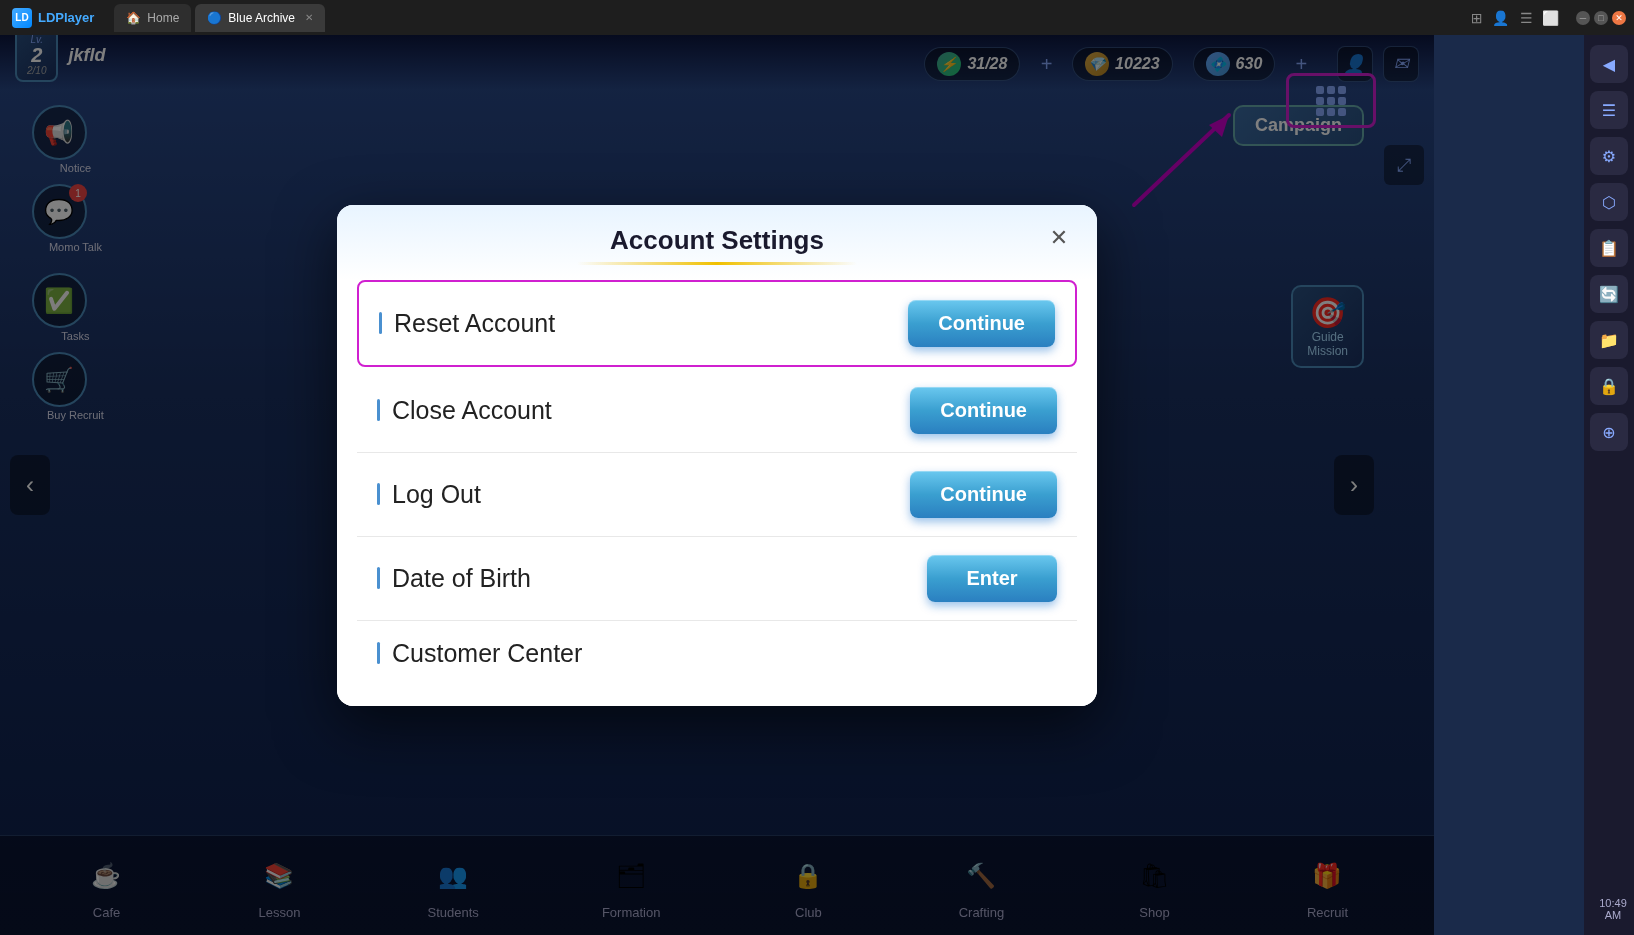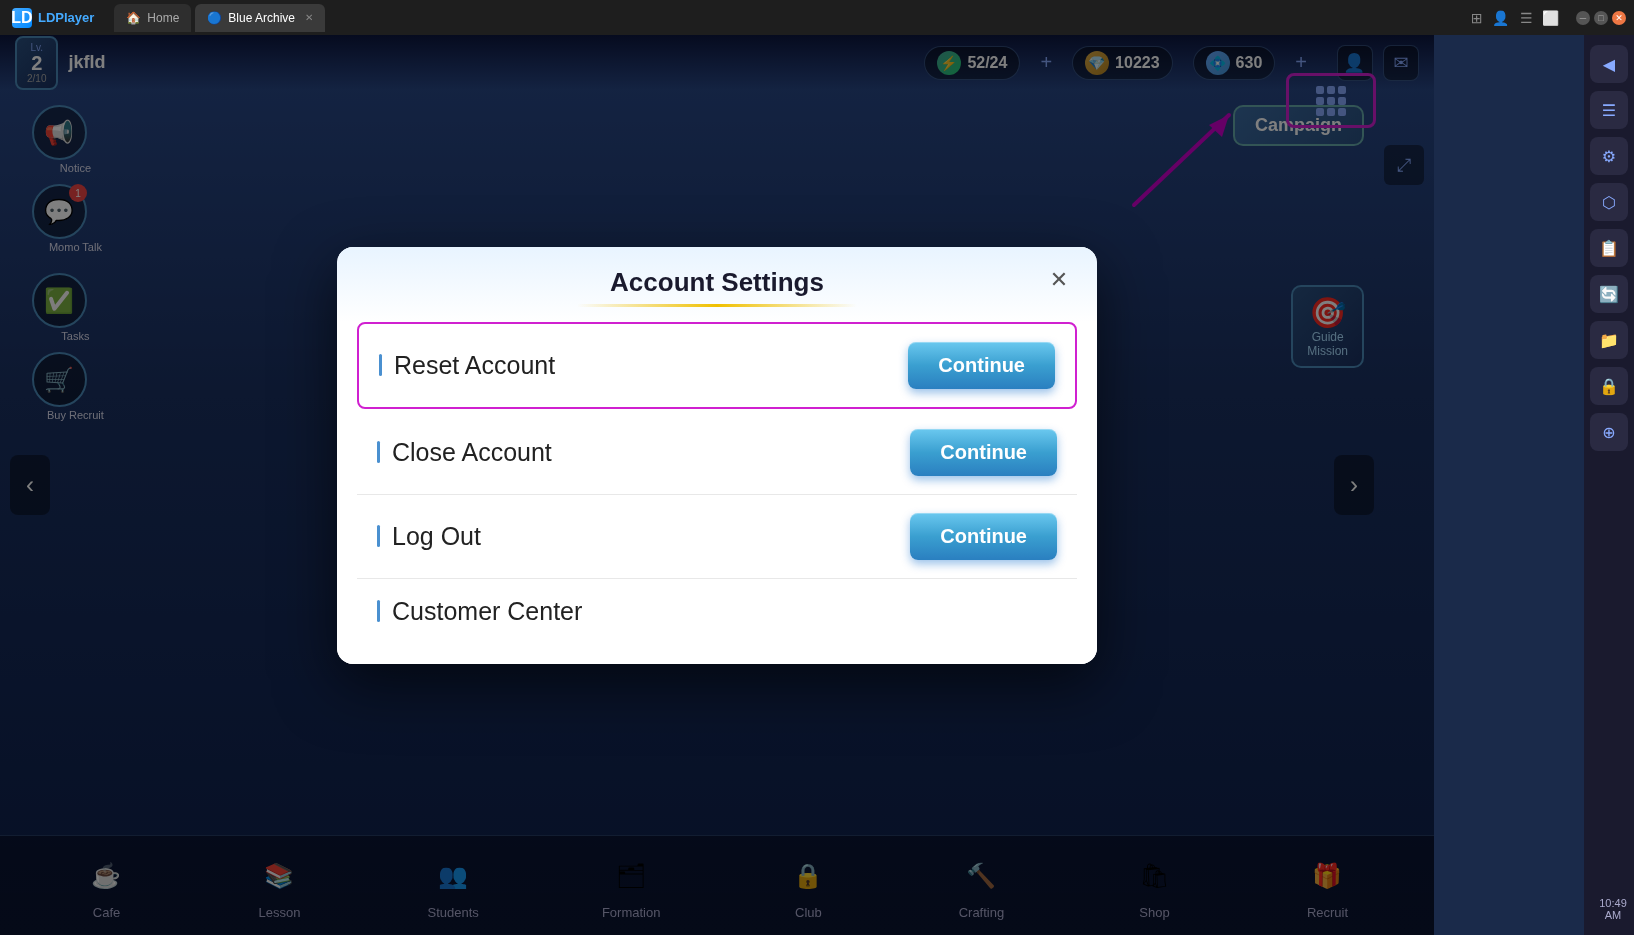--- a/index.html
+++ b/index.html
@@ -31,21 +31,21 @@
       color: #4af;
       font-size: 13px;
       font-weight: bold;
     }
 
     .window-logo .logo-icon {
       width: 20px; height: 20px;
       background: linear-gradient(135deg, #4af, #08f);
       border-radius: 4px;
       display: flex; align-items: center; justify-content: center;
-      color: white; font-size: 16px; font-weight: bold;
+      color: white; font-size: 10px; font-weight: bold;
     }
 
     .tab-bar {
       display: flex;
       align-items: center;
       flex: 1;
       padding-left: 8px;
       gap: 4px;
     }
 
@@ -112,24 +112,25 @@
       background: linear-gradient(180deg, #2a4a8a 0%, #1a3060 40%, #0d1f4a 100%);
       overflow: hidden;
     }
 
     
     .top-hud {
       position: absolute;
       top: 0; left: 0; right: 0;
       height: 55px;
       display: flex;
-      align-items: center;
-      padding: 0 15px;
+      align-items: flex-end;
+      padding: 8px 15px;
       background: linear-gradient(180deg, rgba(0,0,30,0.7) 0%, transparent 100%);
       z-index: 10;
+      font-style: italic;
     }
 
     .player-info {
       display: flex;
       align-items: center;
       gap: 10px;
     }
 
     .level-badge {
       background: linear-gradient(135deg, #2a5080, #1a3060);
@@ -658,21 +659,21 @@
         <div class="num">2</div>
         <div class="sub">2/10</div>
       </div>
       <div class="player-name">jkfld</div>
     </div>
 
     <div class="hud-resources">
 
       <div class="resource-item">
         <div class="resource-icon lightning">⚡</div>
-        <span class="resource-value">52/24</span>
+        <span class="resource-value">31/28</span>
       </div>
       <span class="resource-plus">+</span>
 
       <div class="resource-item">
         <div class="resource-icon gold">💎</div>
         <span class="resource-value">10223</span>
       </div>
 
       <div class="resource-item">
         <div class="resource-icon gem">💠</div>
@@ -794,20 +795,24 @@
         <div class="settings-row">
           <span class="row-label">Close Account</span>
           <button class="continue-btn">Continue</button>
         </div>
 
         <div class="settings-row">
           <span class="row-label">Log Out</span>
           <button class="continue-btn">Continue</button>
         </div>
 
+        <div class="settings-row">
+          <span class="row-label">Date of Birth</span>
+          <button class="enter-btn">Enter</button>
+        </div>
 
         <div class="settings-row">
           <span class="row-label">Customer Center</span>
         </div>
 
       </div>
     </div>
   </div>
 
 </div>

